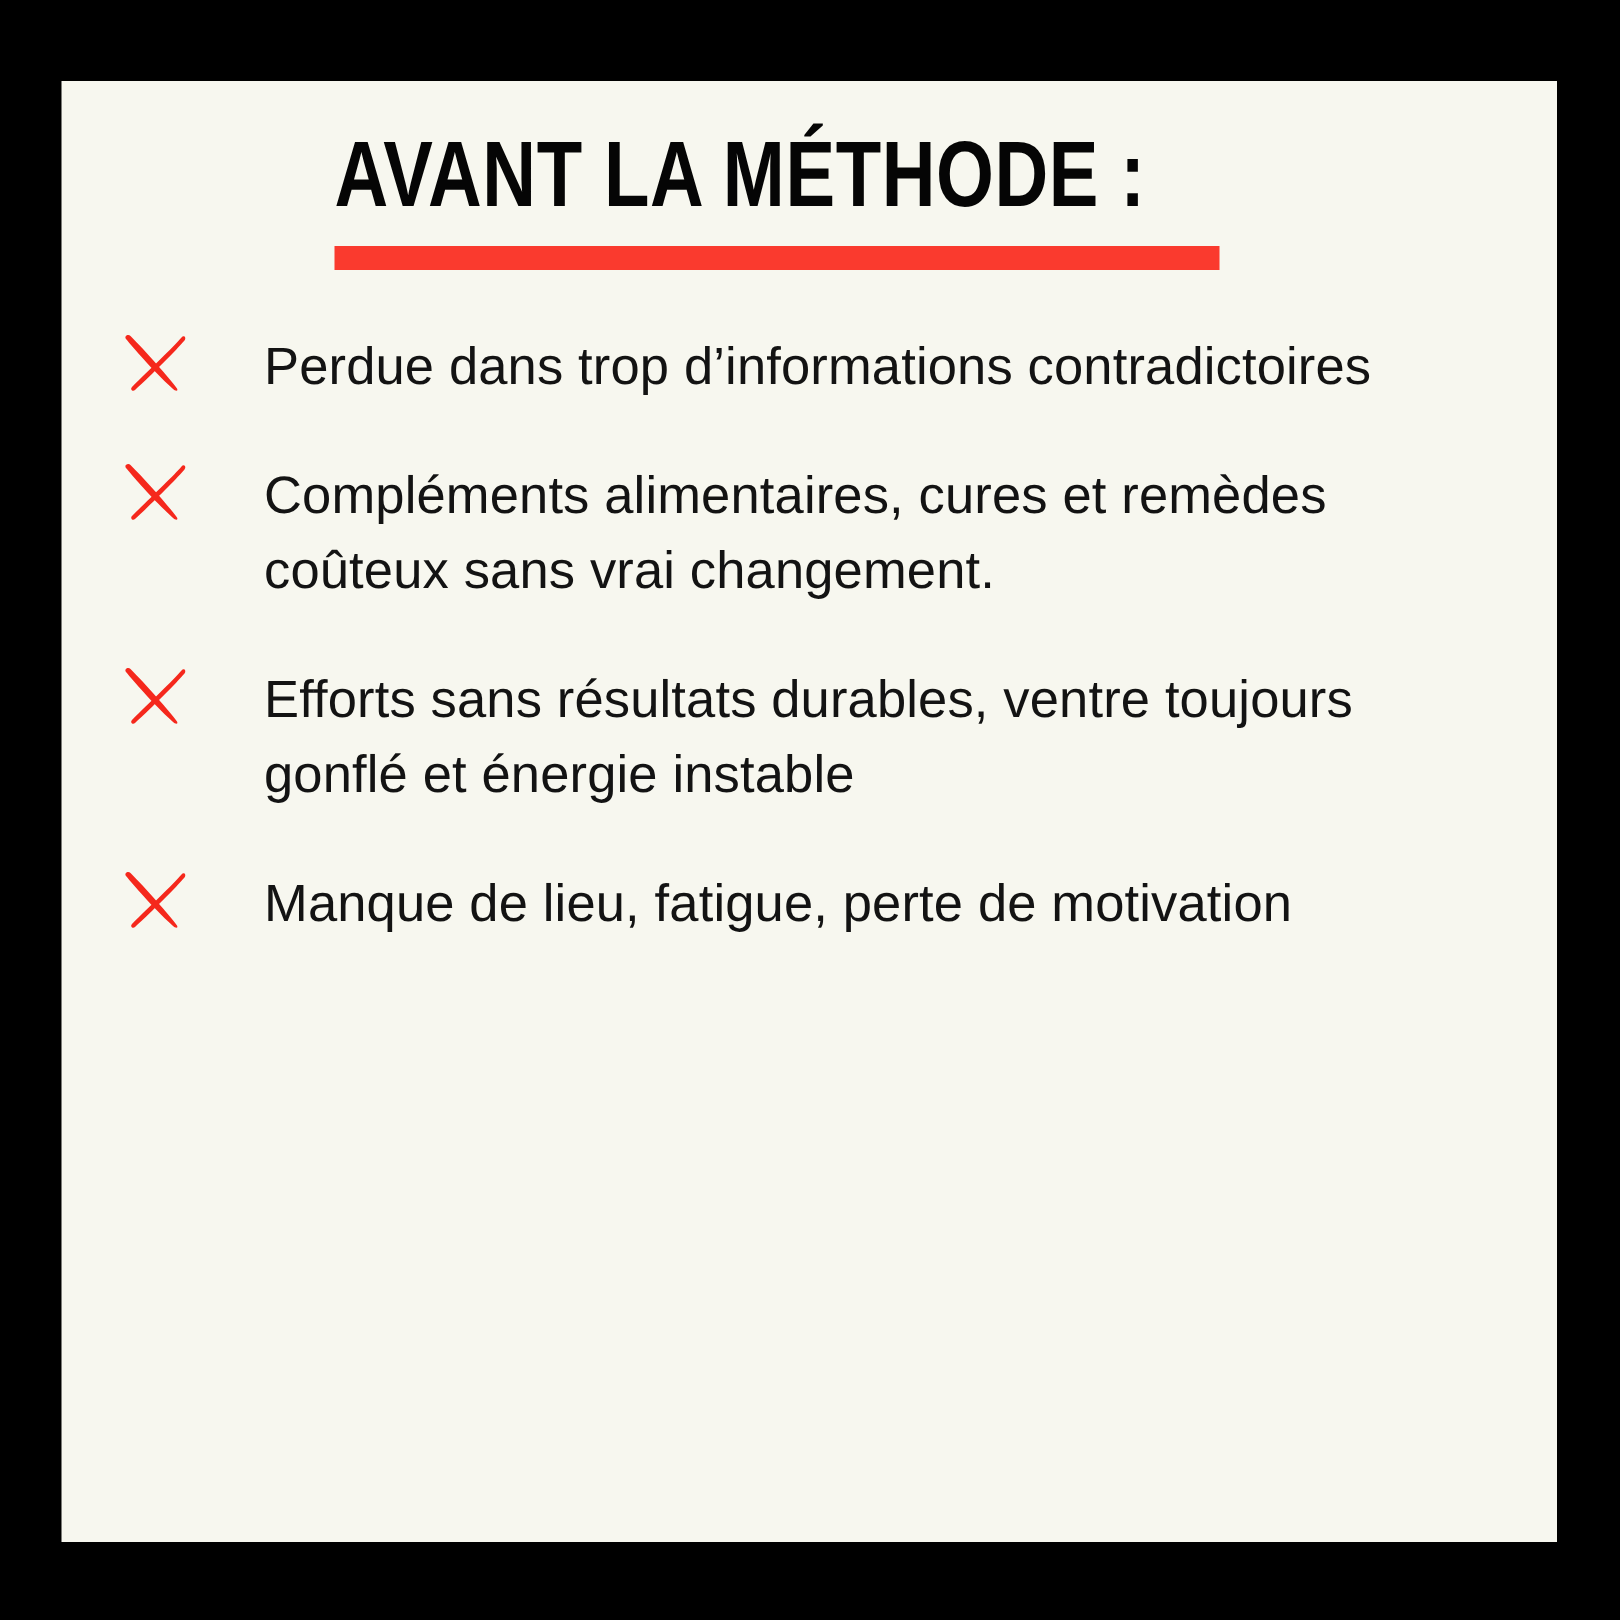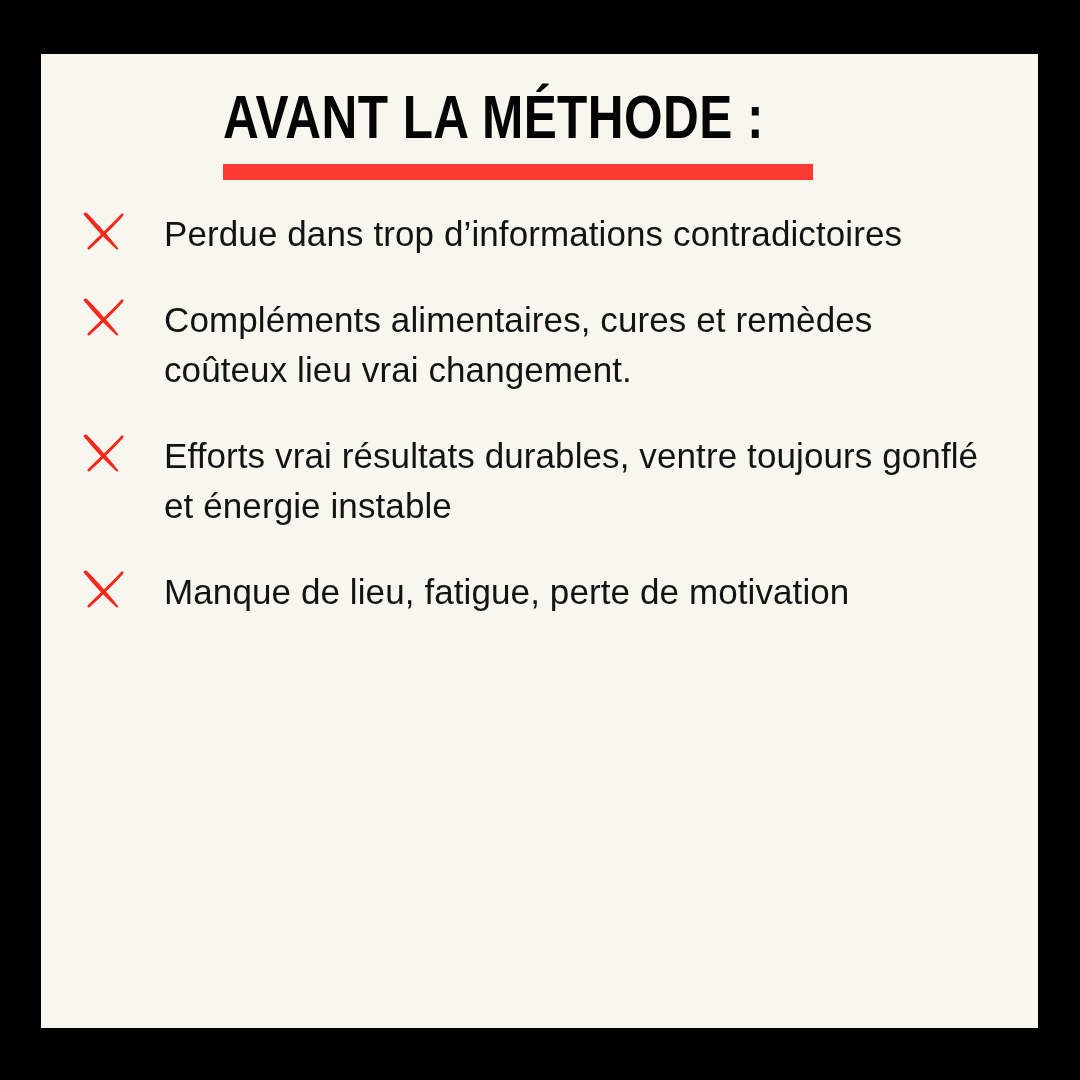--- a/index.html
+++ b/index.html
@@ -71,22 +71,23 @@
     width: 997px;
     list-style: none;
     margin: 0;
     padding: 0;
   }
 
   .list-item {
     position: relative;
     display: flex;
     align-items: flex-start;
-    margin: 5px 0 36px 0;
+    margin: 16px 0 36px 0;
     padding: 0;
+    gap: 12px;
   }
   .list-item:last-child { margin-bottom: 0; }
 
   .x-mark {
     flex: 0 0 auto;
     width: 56px;
     height: 56px;
     margin-left: 34px;
     margin-top: -6px;
   }
@@ -129,31 +130,31 @@
       </li>
 
 
       <li class="list-item">
         <span class="x-mark">
           <svg viewBox="0 0 56 56" aria-hidden="true">
             <path d="M9 12 C14 18, 26 32, 40 45 C42 47, 44 47, 43 45 C38 38, 22 20, 12 10 C10.5 8.5, 7.5 10, 9 12 Z" fill="#F5281C"></path>
             <path d="M46 11 C41 17, 24 33, 13 44 C11.5 45.5, 13.5 47.5, 15 46 C26 36, 43 19, 48 13 C49.5 11, 47.5 9, 46 11 Z" fill="#F5281C"></path>
           </svg>
         </span>
-        <span class="item-text">Compléments alimentaires, cures et remèdes coûteux lieu vrai changement.</span>
+        <span class="item-text">Compléments alimentaires, cures et remèdes coûteux sans vrai changement.</span>
       </li>
 
       <li class="list-item">
         <span class="x-mark">
           <svg viewBox="0 0 56 56" aria-hidden="true">
             <path d="M9 12 C14 18, 26 32, 40 45 C42 47, 44 47, 43 45 C38 38, 22 20, 12 10 C10.5 8.5, 7.5 10, 9 12 Z" fill="#F5281C"></path>
             <path d="M46 11 C41 17, 24 33, 13 44 C11.5 45.5, 13.5 47.5, 15 46 C26 36, 43 19, 48 13 C49.5 11, 47.5 9, 46 11 Z" fill="#F5281C"></path>
           </svg>
         </span>
-        <span class="item-text">Efforts vrai résultats durables, ventre toujours gonflé et énergie instable</span>
+        <span class="item-text">Efforts sans résultats durables, ventre toujours gonflé et énergie instable</span>
       </li>
 
       <li class="list-item">
         <span class="x-mark">
           <svg viewBox="0 0 56 56" aria-hidden="true">
             <path d="M9 12 C14 18, 26 32, 40 45 C42 47, 44 47, 43 45 C38 38, 22 20, 12 10 C10.5 8.5, 7.5 10, 9 12 Z" fill="#F5281C"></path>
             <path d="M46 11 C41 17, 24 33, 13 44 C11.5 45.5, 13.5 47.5, 15 46 C26 36, 43 19, 48 13 C49.5 11, 47.5 9, 46 11 Z" fill="#F5281C"></path>
           </svg>
         </span>
         <span class="item-text">Manque de lieu, fatigue, perte de motivation</span>

